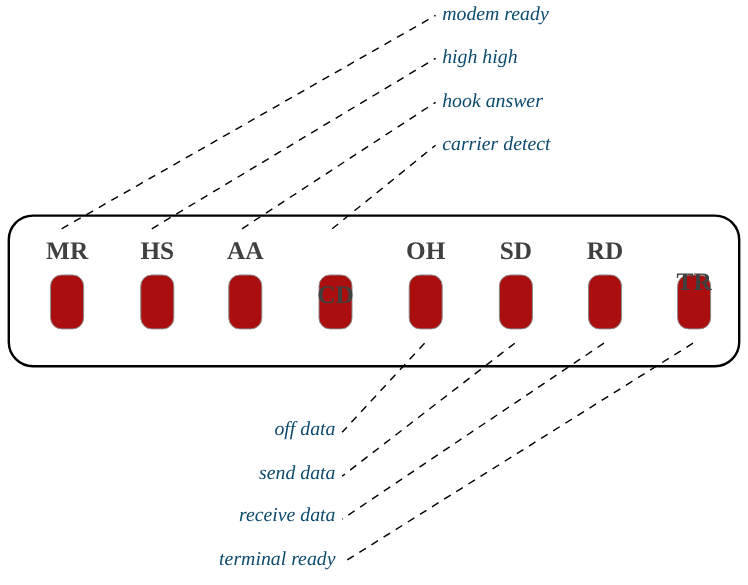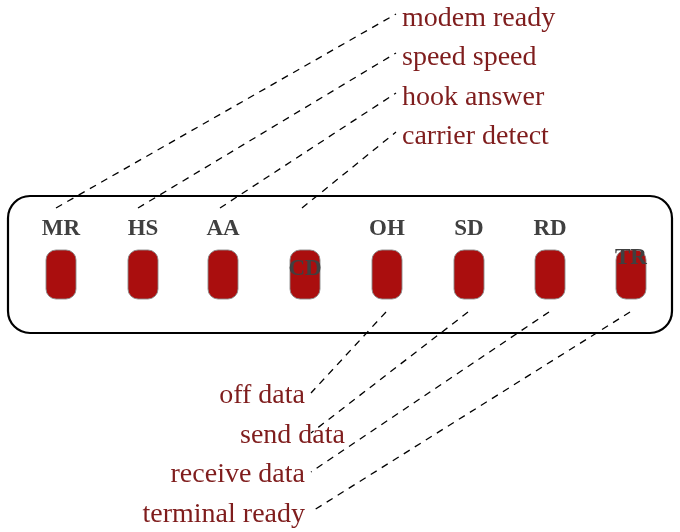--- a/index.html
+++ b/index.html
@@ -19,22 +19,23 @@
   #diagram-svg {
     position: absolute;
     left: 0;
     top: 0;
     width: 680px;
     height: 532px;
   }
   .callout-label {
     position: absolute;
     font-family: "Liberation Serif", "DejaVu Serif", serif;
-    font-size: 28px;
-    color: #7f1d1d;
+    font-style: italic;
+    font-size: 18px;
+    color: #0c4a6e;
     white-space: nowrap;
     line-height: 1;
   }
   .callout-top {
     text-align: left;
   }
   .callout-bottom {
     text-align: right;
   }
   .led-abbr {
@@ -84,24 +85,24 @@
       <div class="led-abbr" style="left: 103px; top: 216px; width: 80px;">HS</div>
       <div class="led-abbr" style="left: 183px; top: 216px; width: 80px;">AA</div>
       <div class="led-abbr" style="left: 265px; top: 216px; width: 80px; margin-top: 40px;">CD</div>
       <div class="led-abbr" style="left: 347px; top: 216px; width: 80px;">OH</div>
       <div class="led-abbr" style="left: 429px; top: 216px; width: 80px;">SD</div>
       <div class="led-abbr" style="left: 510px; top: 216px; width: 80px;">RD</div>
       <div class="led-abbr" style="left: 591px; top: 216px; width: 80px; margin-top: 29px;">TR</div>
     </div>
   <div id="top-label-layer">
       <div class="callout-label callout-top" style="left: 402px; top: 3px;">modem ready</div>
-      <div class="callout-label callout-top" style="left: 402px; top: 42px;">speed speed</div>
+      <div class="callout-label callout-top" style="left: 402px; top: 42px;">high high</div>
       <div class="callout-label callout-top" style="left: 402px; top: 82px;">hook answer</div>
       <div class="callout-label callout-top" style="left: 402px; top: 121px;">carrier detect</div>
     </div>
   <div id="bottom-label-layer">
       <div class="callout-label callout-bottom" style="left: 0px; width: 305px; top: 380px;">off data</div>
-      <div class="callout-label callout-bottom" style="left: 0px; width: 305px; top: 420px; padding-left: 40px;">send data</div>
+      <div class="callout-label callout-bottom" style="left: 0px; width: 305px; top: 420px;">send data</div>
       <div class="callout-label callout-bottom" style="left: 0px; width: 305px; top: 459px;">receive data</div>
       <div class="callout-label callout-bottom" style="left: 0px; width: 305px; top: 499px;">terminal ready</div>
     </div>
 
 </div>
 
 </body></html>

